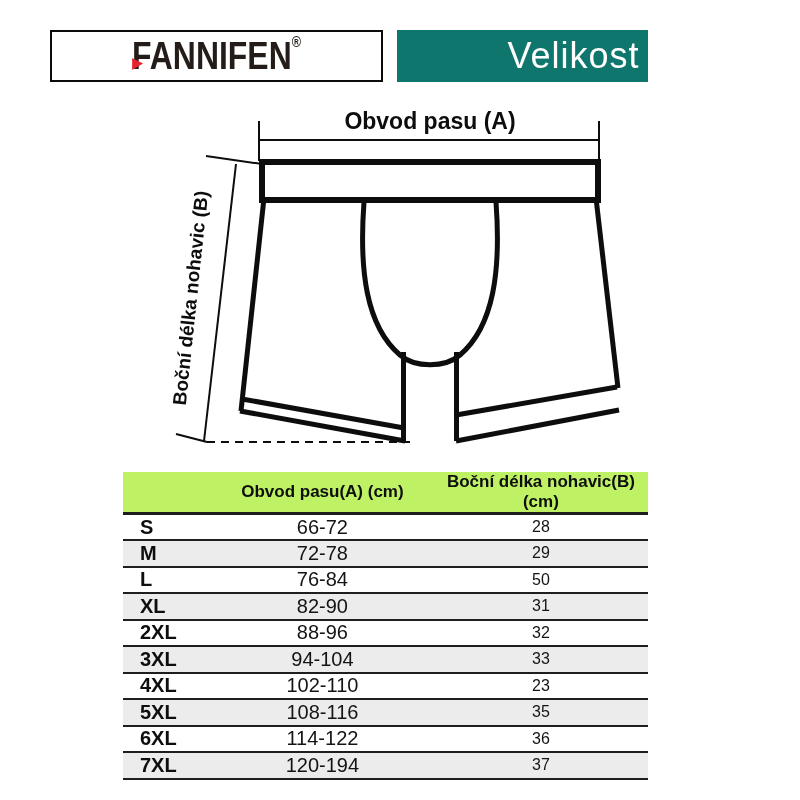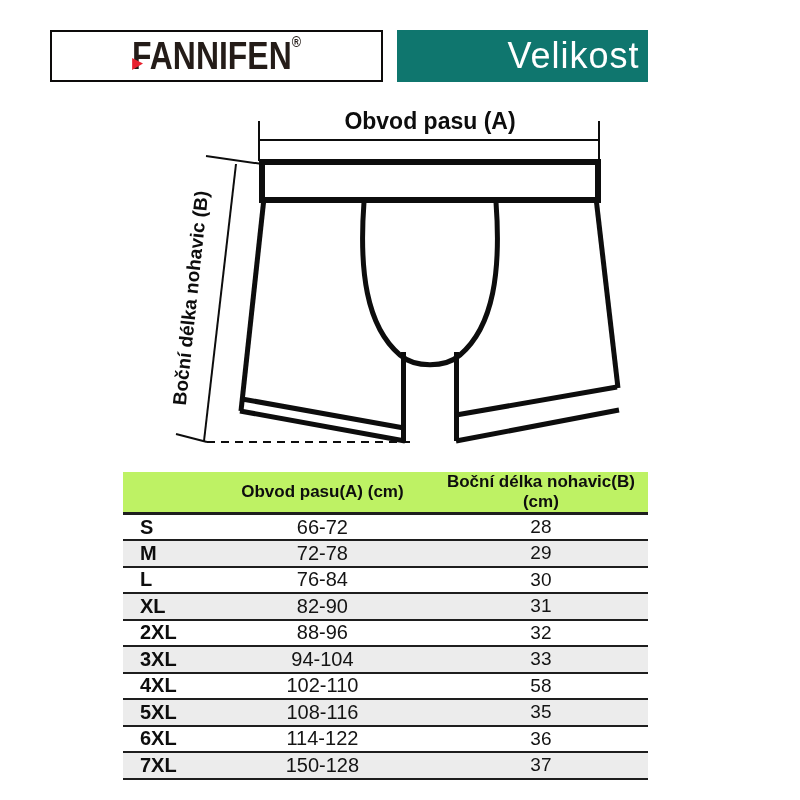--- a/index.html
+++ b/index.html
@@ -50,21 +50,21 @@
   .size-table thead tr { border-bottom: 3px solid #1e1e1e; }
   .size-table tbody tr { height: 26.5px; border-bottom: 2px solid #1e1e1e; }
   .size-table tbody tr:nth-child(even) { background: #ececec; }
   .col-size  { width: 15%; }
   .col-waist { width: 42%; }
   .col-len   { width: 43%; }
   th.hdr-cell { font-size: 17px; font-weight: bold; color: #0e0e0e; text-align: center; }
   th.hdr-cell.len { padding-right: 34px; }
   td.size-cell { font-size: 20px; font-weight: bold; color: #0e0e0e; text-align: left; padding-left: 17px; }
   td.waist-cell { font-size: 20px; color: #141414; text-align: center; }
-  td.len-cell { font-size: 19px; color: #141414; text-align: center; padding-right: 34px; }
+  td.len-cell { font-size: 16px; color: #141414; text-align: center; padding-right: 34px; }
 </style>
 </head>
 <body>
 
 <div class="page">
 
   <div class="hdr">
     <div class="brand-box">
       <span class="logo-wrap">
         <span class="logo-tri"></span>
@@ -123,53 +123,53 @@
         <td class="len-cell">28</td>
       </tr>
       <tr>
         <td class="size-cell">M</td>
         <td class="waist-cell">72-78</td>
         <td class="len-cell">29</td>
       </tr>
       <tr>
         <td class="size-cell">L</td>
         <td class="waist-cell">76-84</td>
-        <td class="len-cell">30</td>
+        <td class="len-cell">50</td>
       </tr>
       <tr>
         <td class="size-cell">XL</td>
         <td class="waist-cell">82-90</td>
         <td class="len-cell">31</td>
       </tr>
       <tr>
         <td class="size-cell">2XL</td>
         <td class="waist-cell">88-96</td>
         <td class="len-cell">32</td>
       </tr>
       <tr>
         <td class="size-cell">3XL</td>
         <td class="waist-cell">94-104</td>
         <td class="len-cell">33</td>
       </tr>
       <tr>
         <td class="size-cell">4XL</td>
         <td class="waist-cell">102-110</td>
-        <td class="len-cell">58</td>
+        <td class="len-cell">23</td>
       </tr>
       <tr>
         <td class="size-cell">5XL</td>
         <td class="waist-cell">108-116</td>
         <td class="len-cell">35</td>
       </tr>
       <tr>
         <td class="size-cell">6XL</td>
         <td class="waist-cell">114-122</td>
         <td class="len-cell">36</td>
       </tr>
       <tr>
         <td class="size-cell">7XL</td>
-        <td class="waist-cell">150-128</td>
+        <td class="waist-cell">120-194</td>
         <td class="len-cell">37</td>
       </tr>
     </tbody>
   </table>
 
 </div>
 
 </body></html>

